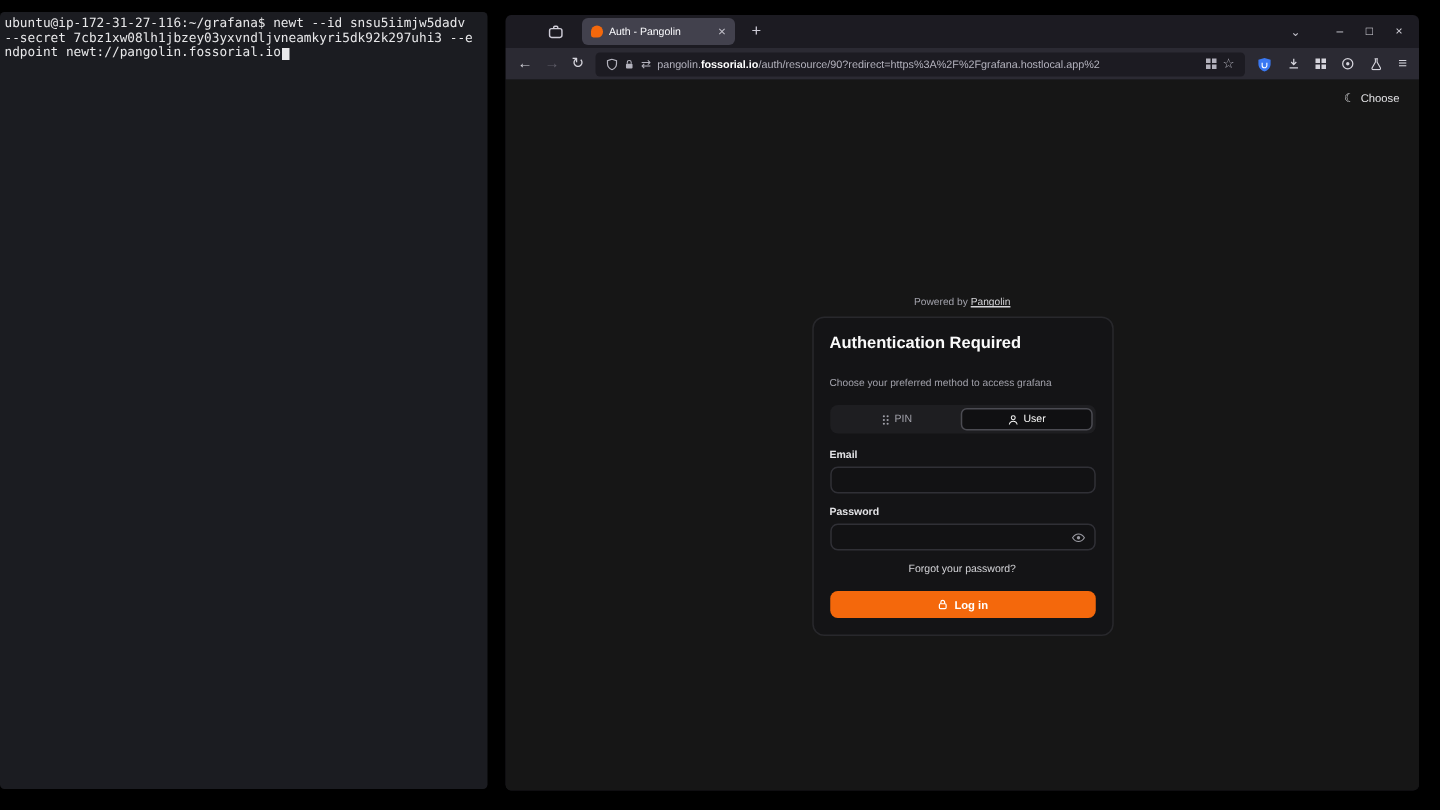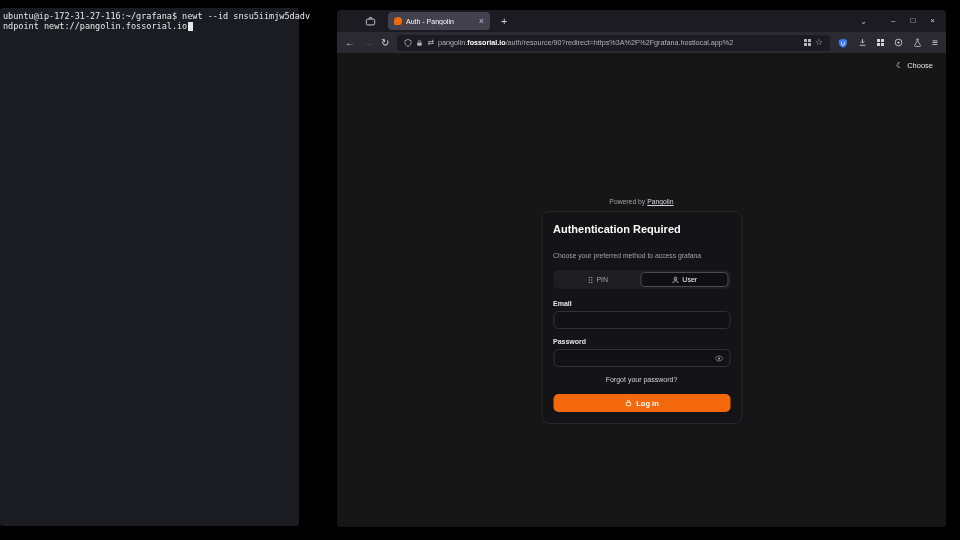--- a/index.html
+++ b/index.html
@@ -1,20 +1,20 @@
 <!DOCTYPE html>
 <html><head>
 <meta charset="utf-8">
 <style>
   * { margin:0; padding:0; box-sizing:border-box; }
   html,body { width:960px; height:540px; background:#000; overflow:hidden;
               font-family:"Liberation Sans", sans-serif; }
 
   
-  .terminal { position:absolute; left:0; top:8px; width:299px; height:518px;
+  .terminal { position:absolute; left:0; top:8px; width:325px; height:518px;
               background:#1b1c21; border-radius:3px; padding:4px 3px;
               font-family:"DejaVu Sans Mono", monospace; font-size:8.5px;
               line-height:9.6px; color:#e8e8ea; }
   .term-line { white-space:pre; }
   .term-cursor { display:inline-block; width:4.6px; height:8.2px; background:#e8e8ea;
                  vertical-align:text-bottom; margin-left:1px; }
 
   
   .browser { position:absolute; left:337px; top:10px; width:609px; height:517px;
              background:#1c1b22; border-radius:4px; overflow:hidden;
@@ -78,20 +78,21 @@
   .forgot { text-align:center; font-size:7px; color:#d4d4d8; line-height:9px; margin:2px 0 8px; }
   .login-btn { height:18px; background:#f4680c; border-radius:5px; display:flex;
                align-items:center; justify-content:center; gap:4px; color:#fff;
                font-size:7.5px; font-weight:600;margin-top:10px; }
 </style>
 </head>
 <body>
 
 <div class="terminal">
   <div class="term-line"><span>ubuntu@ip-172-31-27-116:~/grafana$ newt --id snsu5iimjw5dadv</span></div>
+  <div class="term-line"><span>--secret 7cbz1xw08lh1jbzey03yxvndljvneamkyri5dk92k297uhi3 --e</span></div>
   <div class="term-line"><span>ndpoint newt://pangolin.fossorial.io</span><span class="term-cursor"></span></div>
 </div>
 
 <div class="browser">
 
   <div class="tabbar">
     <div class="ffview">
       <svg viewBox="0 0 16 16" width="11" height="11">
           <rect x="2" y="4.5" width="12" height="8.5" rx="2" fill="none" stroke="currentColor" stroke-width="1.4"></rect>
           <path d="M6 4.5V3.4A1.2 1.2 0 0 1 7.2 2.2h1.6A1.2 1.2 0 0 1 10 3.4v1.1" fill="none" stroke="currentColor" stroke-width="1.4"></path>

